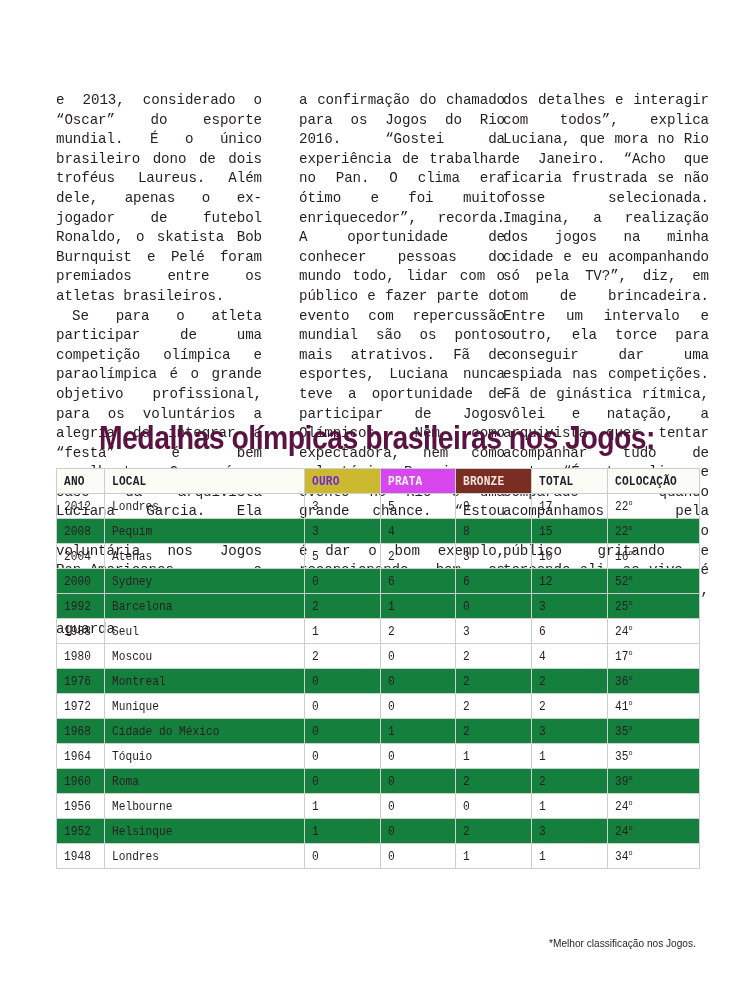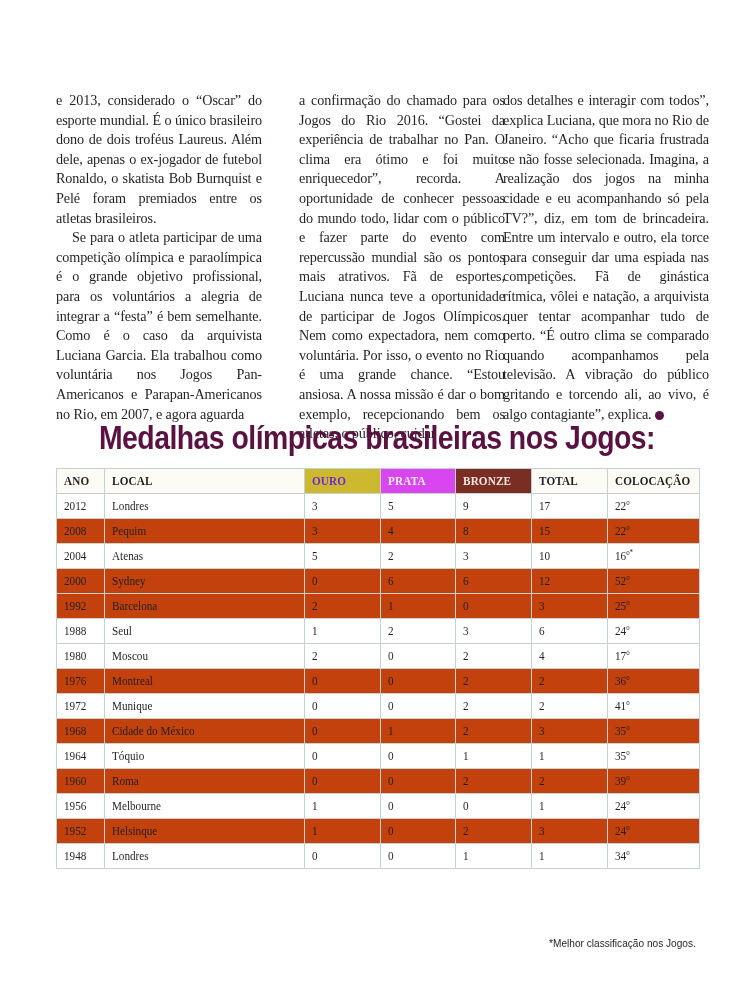--- a/index.html
+++ b/index.html
@@ -7,54 +7,54 @@
       width: 754px; height: 1000px; background: #ffffff; position: relative; overflow: hidden;
       font-family: "DejaVu Serif", "Liberation Serif", serif; color: #231f20;
     }
     .columns { position: absolute; top: 91px; left: 56px; width: 654px; height: 300px; }
     .col {
       position: absolute; top: 0; width: 206px;
       font-family: "Liberation Serif", "DejaVu Serif", serif;
       font-size: 14.2px; line-height: 19.6px; text-align: justify; hyphens: none;
       letter-spacing: -0.1px;
     }
-    .col p { margin: 0; }
+    .col p { margin: 0; font-family: Liberation Mono, monospace; }
     .col p.indent { text-indent: 16px; }
     .col1 { left: 0; }
     .col2 { left: 218px; margin-left: 25px; }
     .col3 { left: 437px; margin-left: 10px; }
     .end-dot {
       display: inline-block; width: 9px; height: 9px; border-radius: 50%;
       background: #5a1241; vertical-align: -1px; margin-left: 3px;
     }
     .title {
       position: absolute; top: 419px; left: 0; width: 754px; text-align: center;
       font-family: "Liberation Sans", "DejaVu Sans", sans-serif; font-weight: bold;
       font-size: 33px; color: #5a1241; letter-spacing: -0.6px;
       transform: scaleX(0.86); transform-origin: center;
     }
     table.medals {
       position: absolute; top: 468px; left: 56px; width: 643px;
       border-collapse: collapse; table-layout: fixed;
-      font-family: Liberation Serif, serif; font-size: 13px; color: #231f20;
+      font-family: Liberation Mono, monospace; font-size: 13px; color: #231f20;
       border: 1.5px solid #c8d0d0;
     }
     table.medals th, table.medals td {
       border: 1px solid #c8d0d0; height: 24px; padding: 0 0 0 7px; text-align: left;
       white-space: nowrap; overflow: hidden;
     }
     table.medals th { font-weight: bold; font-size: 13px; letter-spacing: 0.2px; height: 24px; }
     table.medals th span, table.medals td span {
       display: inline-block; transform: scaleX(0.86); transform-origin: left center;
     }
     th.h-ouro { background: #cdb92f; color: #6d28d9; }
     th.h-prata { background: #d946ef; color: #f3f5f5; }
     th.h-bronze { background: #7a2e23; color: #f4e6e0; }
     th.h-plain { background: #fdfbf6; }
-    tr.alt td { background: #c2410c; }
+    tr.alt td { background: #15803d; }
     td sup { font-size: 8px; vertical-align: 5px; }
     .footnote {
       position: absolute; top: 937px; right: 58px;
       font-family: "Liberation Sans", "DejaVu Sans", sans-serif; font-size: 11.5px; color: #231f20;
       transform: scaleX(0.88); transform-origin: right center;
     }
   </style>
 </head>
 <body>
 

